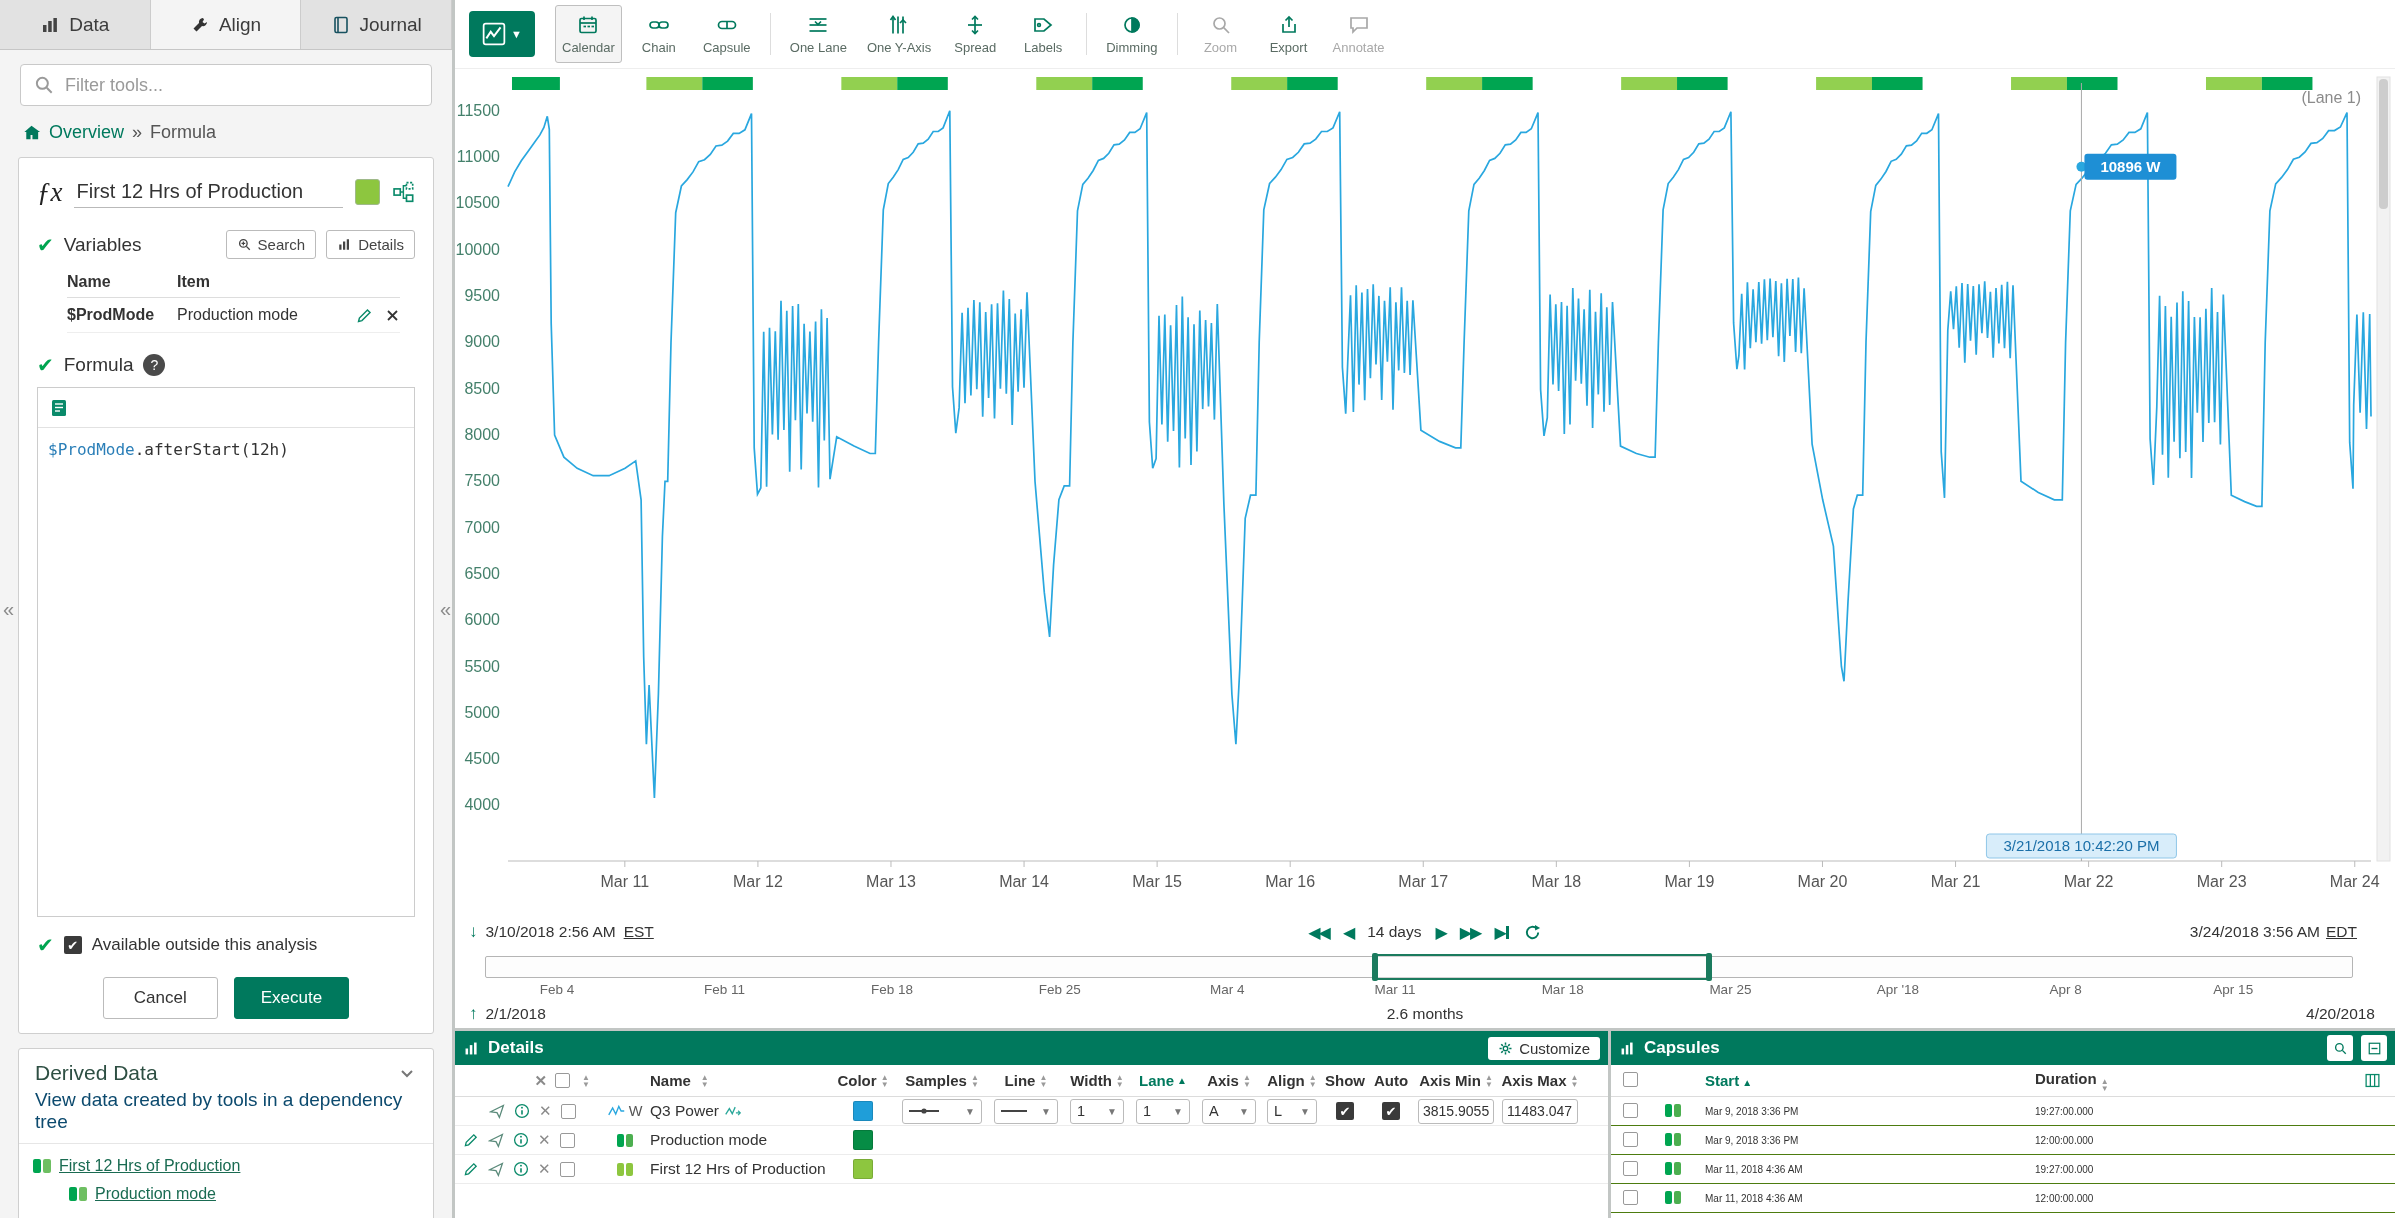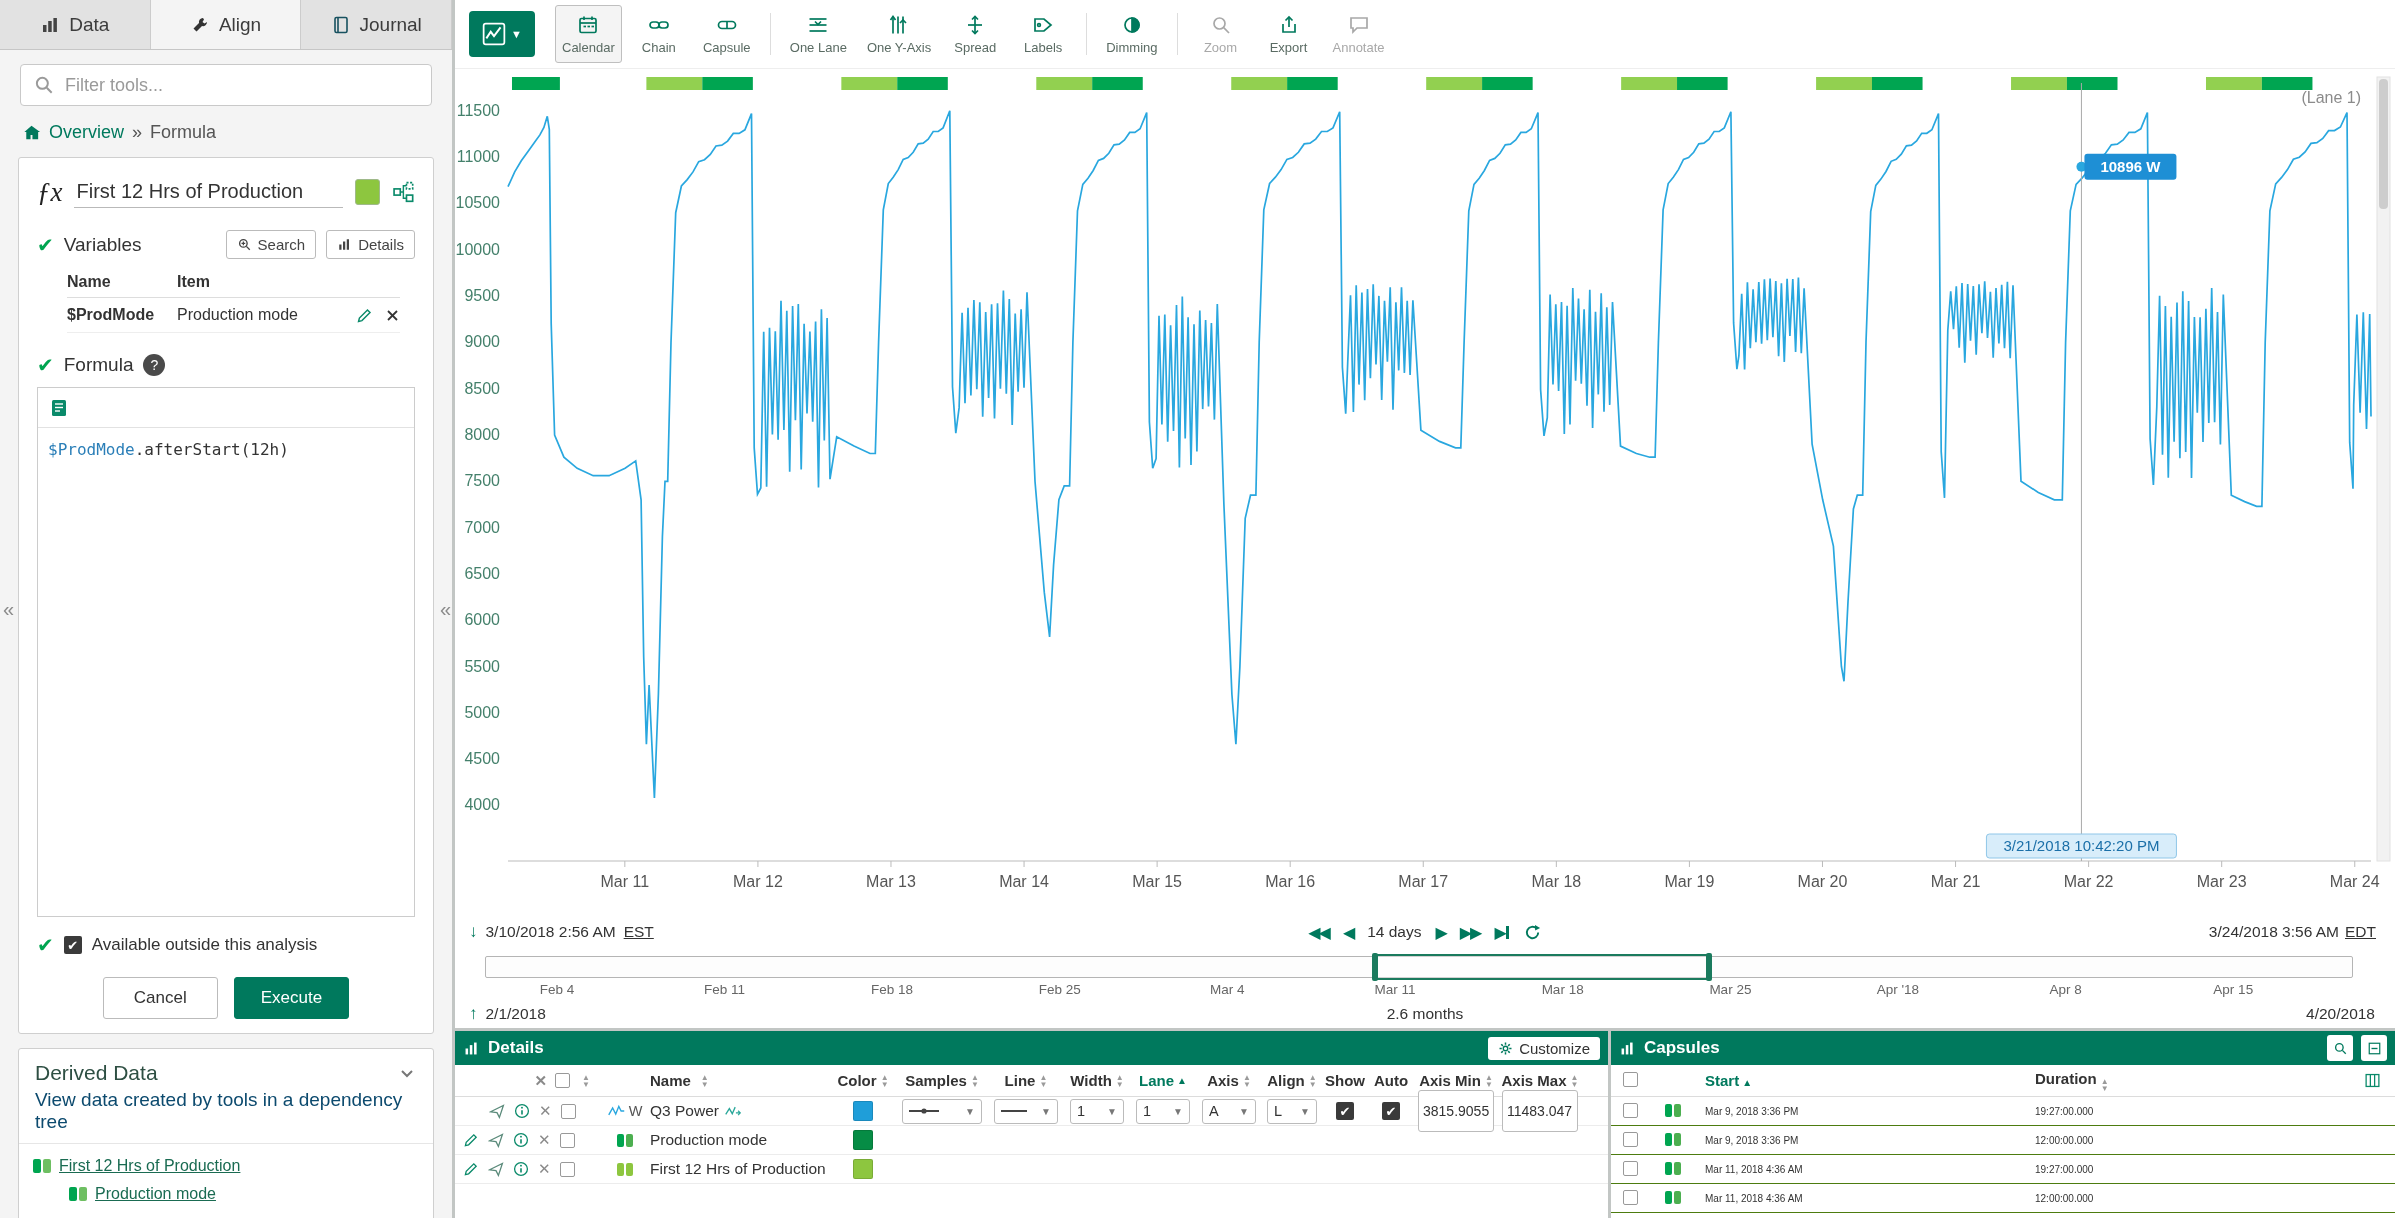--- a/index.html
+++ b/index.html
@@ -81,21 +81,21 @@
   .chart-area { height:845px; flex:0 0 auto; position:relative; background:#fff; }
   svg { font-family:"Liberation Sans", sans-serif; }
   .ytick { fill:#44806b; font-size:16px; }
   .xtick { fill:#555; font-size:16px; }
   .lane-label { fill:#8b8b8b; font-size:16px; }
   .cursor-val { fill:#fff; font-size:15px; font-weight:bold; }
   .cursor-time { fill:#1a6fa8; font-size:15px; }
 
   .nav-row { height:36px; flex:0 0 auto; position:relative; display:flex; align-items:center; font-size:15.5px; color:#333; }
   .nav-left { position:absolute; left:14px; display:flex; align-items:center; gap:8px; }
-  .nav-right { position:absolute; right:19px; display:flex; align-items:center; gap:6px; }
+  .nav-right { position:absolute; right:38px; display:flex; align-items:center; gap:6px; }
   .nav-center { margin:0 auto; display:flex; align-items:center; gap:14px; }
   .garrow { color:#00795d; font-weight:bold; font-size:17px; }
   .tzlink { text-decoration:underline; cursor:pointer; }
   .navic { color:#00795d; font-size:16px; letter-spacing:-2px; cursor:pointer; display:inline-flex; align-items:center; }
   .navic .bar { display:inline-block; width:3px; height:13px; background:#00795d; margin-left:1px; }
 
   .scrub { height:50px; flex:0 0 auto; position:relative; }
   .scrub-track { position:absolute; left:30px; right:42px; top:6px; height:22px; border:1px solid #b5b5b5; background:#fdfdfd; border-radius:2px; }
   .scrub-sel { position:absolute; top:-3px; height:26px; border:2px solid #1b7b5e; background:rgba(255,255,255,0.4); cursor:ew-resize; }
   .scrub-sel:before, .scrub-sel:after { content:""; position:absolute; top:-3px; width:6px; height:28px; background:#1b7b5e; border-radius:2px; }
@@ -130,21 +130,21 @@
   .w-color { width:66px; } .w-samples { width:92px; } .w-line { width:76px; }
   .w-width { width:66px; } .w-lane { width:66px; } .w-axis { width:66px; } .w-align { width:60px; }
   .w-show { width:46px; } .w-auto { width:46px; } .w-min { width:84px; } .w-max { width:84px; }
   .sort { display:inline-flex; flex-direction:column; font-size:8px; line-height:7px; color:#9a9a9a; margin-left:4px; }
   .sorted { color:#00795d; }
   .sorted .asc { font-size:10px; color:#00795d; margin-left:3px; }
   .cb { display:inline-block; width:15px; height:15px; border:1px solid #999; border-radius:2px; background:#fff; cursor:pointer; }
   .swatch { width:20px; height:20px; border-radius:2px; border:1px solid #00000022; cursor:pointer; }
   .msel { display:inline-flex; align-items:center; justify-content:space-between; border:1px solid #bbb; border-radius:3px; background:#fff; height:25px; padding:0 6px; gap:6px; font-size:14.5px; cursor:pointer; }
   .msel .car { color:#777; font-size:10px; }
-  .ax-input { width:76px; height:42px; border:1px solid #bbb; border-radius:3px; font-size:14px; padding:0 4px; color:#333; background:#fff; overflow:hidden; white-space:nowrap; }
+  .ax-input { width:76px; height:25px; border:1px solid #bbb; border-radius:3px; font-size:14px; padding:0 4px; color:#333; background:#fff; overflow:hidden; white-space:nowrap; }
   .xgray { color:#8a8a8a; font-size:15px; cursor:pointer; }
 
   .cap-head, .cap-row { display:flex; align-items:center; flex:0 0 auto; padding-left:12px; }
   .cap-head { height:32px; border-bottom:1px solid #dcdcdc; font-weight:bold; font-size:15px; color:#333; }
   .cap-row { height:29px; border-bottom:1px solid #4d7c0f; font-size:10px; }
   .cc-cb { width:42px; } .cc-icon { width:40px; } .cc-start { width:330px; } .cc-dur { width:290px; }
   .cc-end { flex:1; display:flex; justify-content:flex-end; padding-right:14px; }
   .cap-icon { display:inline-flex; gap:2px; }
   .cap-icon span { width:7px; height:13px; background:#4caf50; border-radius:2px; display:inline-block; }
   .cap-icon span:first-child { background:#00a550; }

